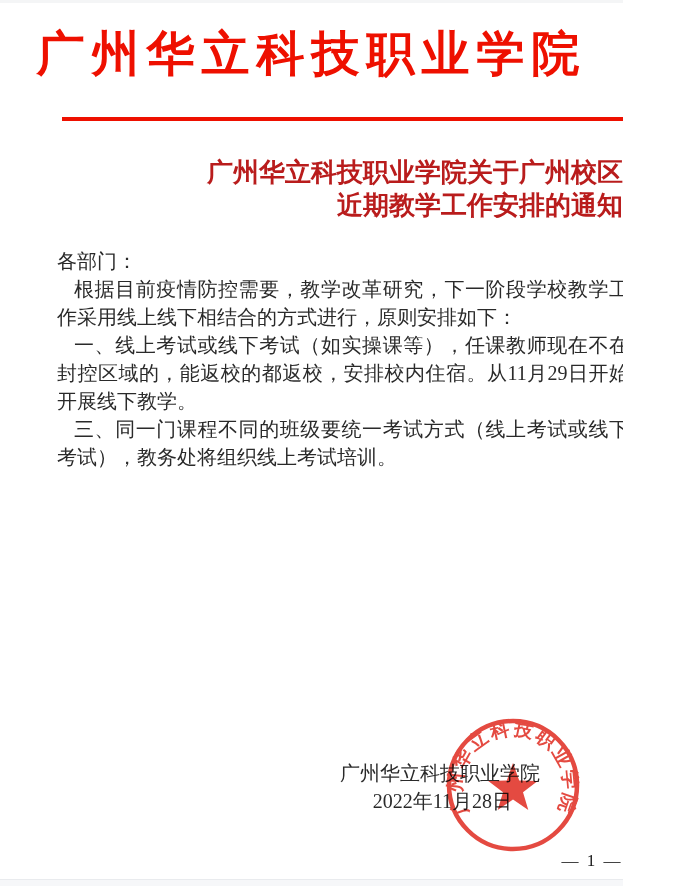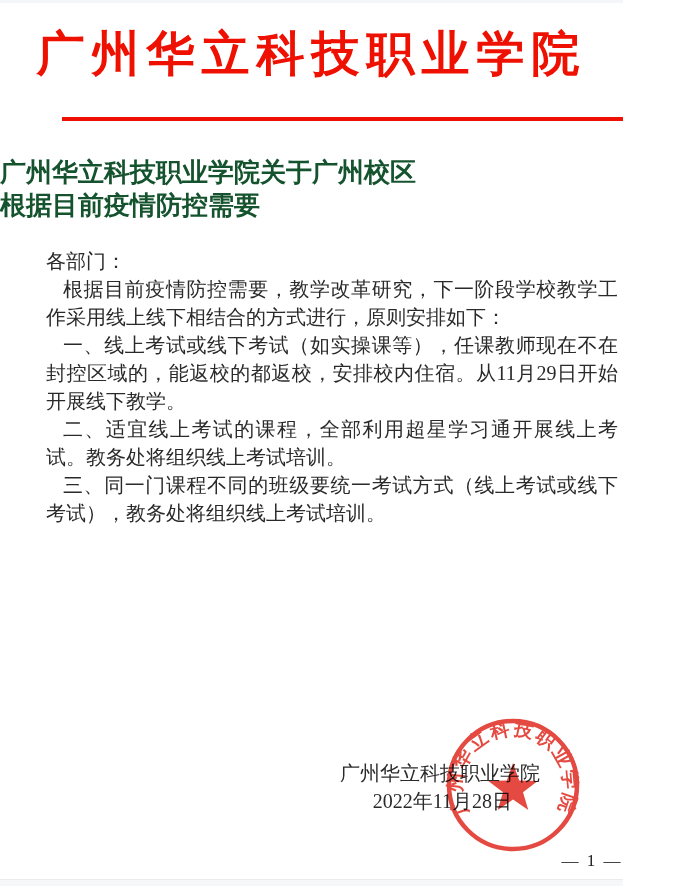--- a/index.html
+++ b/index.html
@@ -30,28 +30,28 @@
     color: #ee1000;
     letter-spacing: 7px;
     white-space: nowrap;
   }
   .red-rule {
     position: absolute; top: 117px; left: 62px; width: 564px; height: 4px;
     background: #ee1000;
   }
   .doc-title {
     position: absolute; top: 156px; left: 0; right: 0;
-    text-align: left;
+    text-align: right;
     font-size: 26px;
     font-weight: bold;
     line-height: 33px;
-    color: #14532d;
+    color: #b91c1c;
   }
   .body-text {
-    position: absolute; top: 247px; left: 46px; width: 572px;
+    position: absolute; top: 247px; left: 57px; width: 572px;
     font-size: 20px;
     line-height: 28px;
     text-align: justify;
     color: #2a2a2a;
   }
   .body-text p { text-indent: 17px; }
   .body-text p.greeting { text-indent: 0; }
   .signature {
     position: absolute; top: 759px; left: 0; right: 0;
     font-size: 20px;
@@ -81,28 +81,27 @@
 <div class="page">
 
   <div class="edge-strip-top"></div>
 
   <div class="letterhead">广州华立科技职业学院</div>
 
   <div class="red-rule"></div>
 
   <div class="doc-title">
     <div>广州华立科技职业学院关于广州校区</div>
-    <div>根据目前疫情防控需要</div>
+    <div>近期教学工作安排的通知</div>
   </div>
 
   <div class="body-text">
     <p class="greeting">各部门：</p>
     <p>根据目前疫情防控需要，教学改革研究，下一阶段学校教学工作采用线上线下相结合的方式进行，原则安排如下：</p>
     <p>一、线上考试或线下考试（如实操课等），任课教师现在不在封控区域的，能返校的都返校，安排校内住宿。从11月29日开始开展线下教学。</p>
-    <p>二、适宜线上考试的课程，全部利用超星学习通开展线上考试。教务处将组织线上考试培训。</p>
     <p>三、同一门课程不同的班级要统一考试方式（线上考试或线下考试），教务处将组织线上考试培训。</p>
   </div>
 
   <div class="signature">
     <div class="org">广州华立科技职业学院</div>
     <div class="date">2022年11月28日</div>
   </div>
 
   <svg class="stamp" viewBox="0 0 140 140" xmlns="http://www.w3.org/2000/svg">
     <defs>

